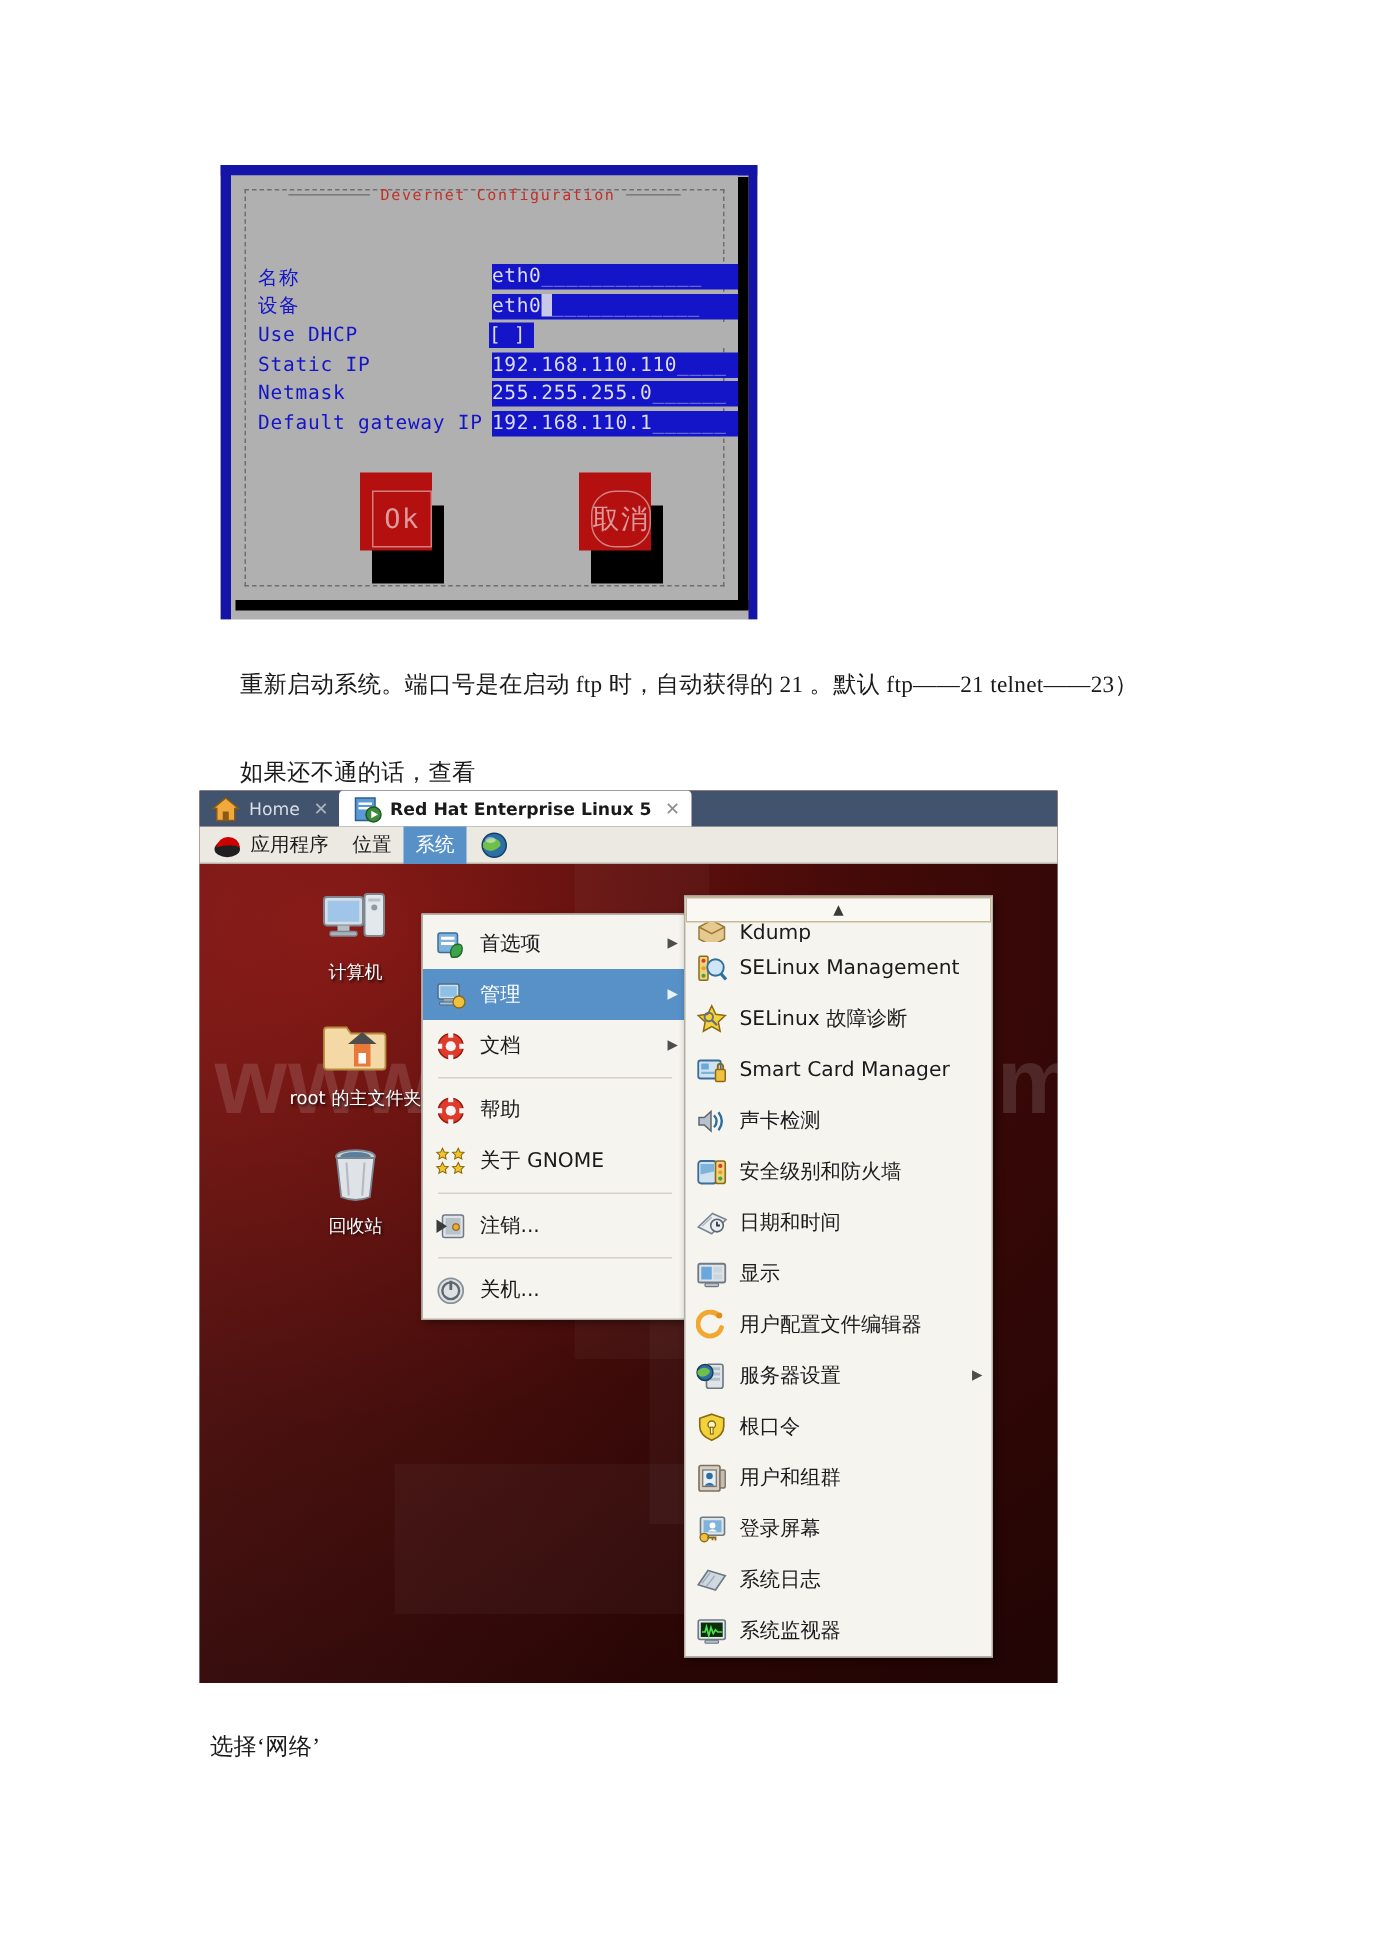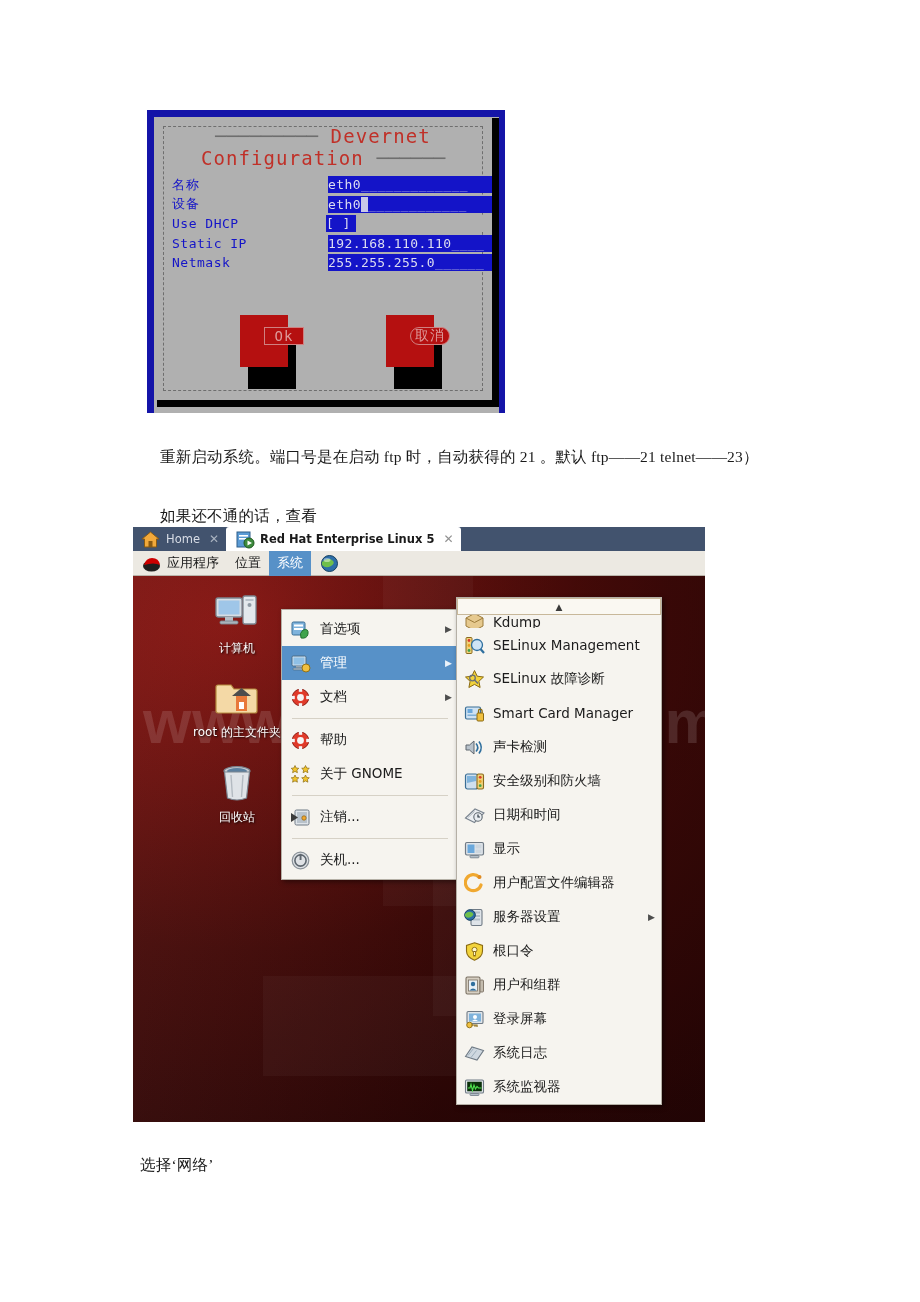--- a/index.html
+++ b/index.html
@@ -58,21 +58,21 @@
     background:#b0b0b0;
   }
   #fig1 .dashframe {
     position:absolute; left:9px; top:9px; right:9px; bottom:9px;
     border:1px dashed #6e6e6e;
   }
   #fig1 .title {
     position:absolute; left:0; top:8px; width:338px;
     text-align:center;
     color:#c03028;
-    font-size:19px;
+    font-size:10px;
     letter-spacing:1.1px;
     background:transparent;
   }
   #fig1 .title .tl, #fig1 .title .tr {
     color:#6e6e6e; letter-spacing:0;
   }
   .f1-rows {
     position:absolute; left:18px; top:58px; width:320px;
   }
   .f1-row {
@@ -120,26 +120,26 @@
   }
   .btn-ok { left:68px; }
   .btn-cancel { left:214px; }
   .btn-shadow {
     position:absolute; width:48px; height:52px; background:#000;
     top:30px;
   }
   .btn-shadow.ok { left:76px; }
   .btn-shadow.cancel { left:222px; }
   .btn-inner {
-    position:absolute; left:24px; top:12px; width:40px; height:18px;
+    position:absolute; left:8px; top:12px; width:40px; height:38px;
     border:1px solid #d08080;
     display:flex; align-items:center; justify-content:center;
     background:#b51010;
     color:#dd9a9a;
-    font-size:14px;
+    font-size:18px;
     letter-spacing:1px;
     white-space:nowrap;
   }
   .btn-inner.cjk { font-family:"DejaVu Sans", sans-serif;border-radius:16px; }
 
   
   #fig2 {
     position:absolute; left:133px; top:527px;
     width:572px; height:595px;
     background:#3c1010;
@@ -282,20 +282,24 @@
         <div class="f1-field">[ ]</div>
         <div class="pad"></div>
       </div>
       <div class="f1-row">
         <div class="f1-label">Static IP</div>
         <div class="f1-field w-full"><span>192.168.110.110</span><span class="fill">____</span></div>
       </div>
       <div class="f1-row">
         <div class="f1-label">Netmask</div>
         <div class="f1-field w-full"><span>255.255.255.0</span><span class="fill">______</span></div>
+      </div>
+      <div class="f1-row">
+        <div class="f1-label">Default gateway IP</div>
+        <div class="f1-field w-full"><span>192.168.110.1</span><span class="fill">______</span></div>
       </div>
     </div>
 
     <div class="f1-buttons">
       <div class="btn-shadow ok"></div>
       <div class="btn-shadow cancel"></div>
       <div class="btn-ok">
         <div class="btn-inner">Ok</div>
       </div>
       <div class="btn-cancel">

